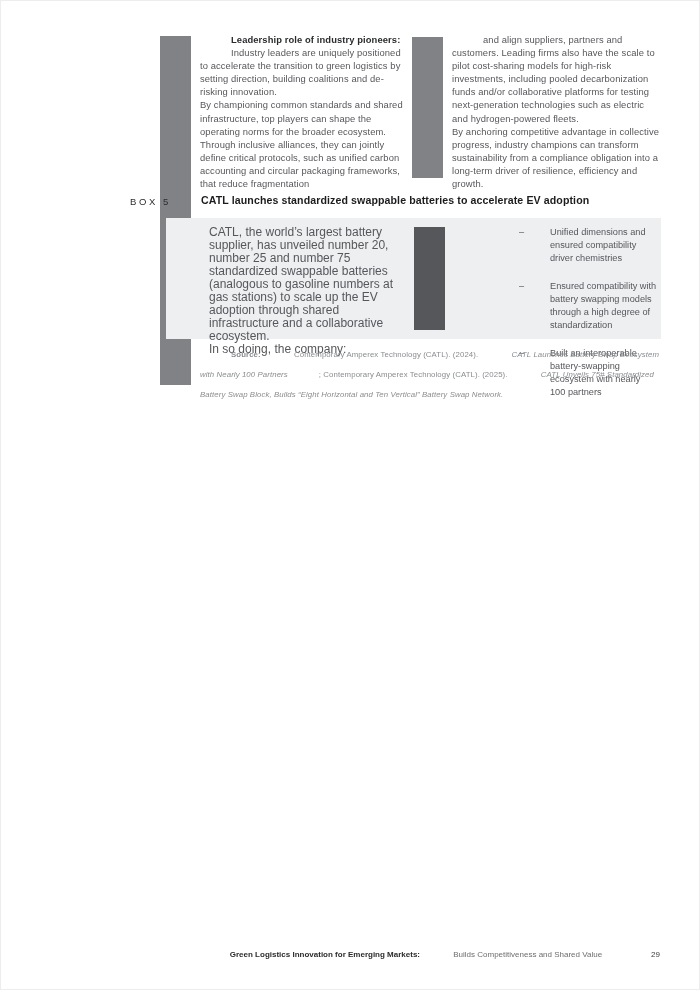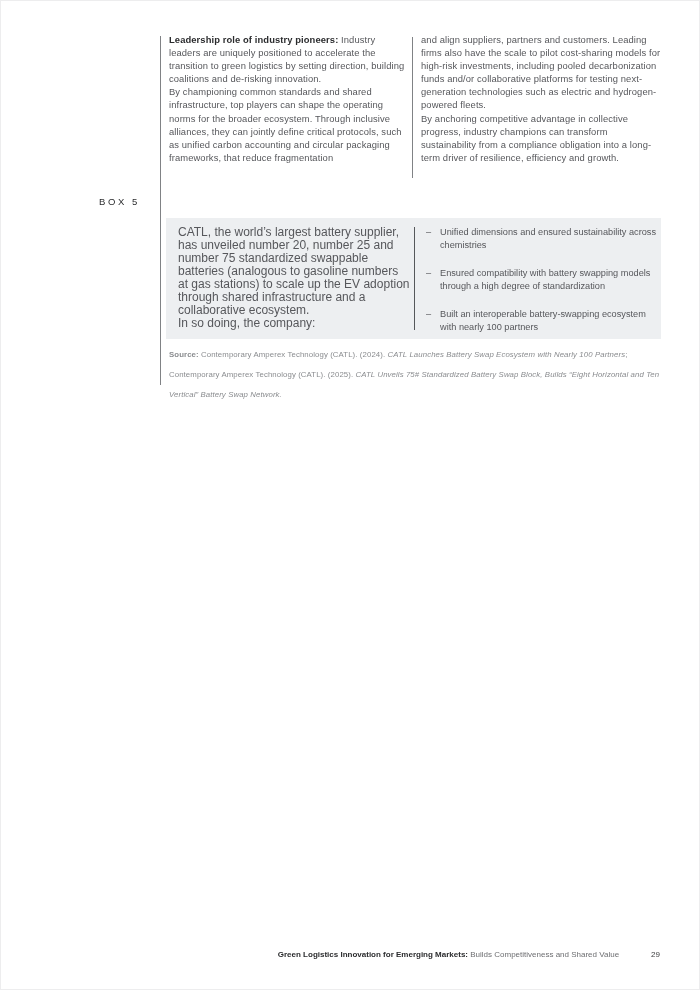--- a/index.html
+++ b/index.html
@@ -1,15 +1,15 @@
 <!DOCTYPE html>
 <html><head>
 <meta charset="utf-8">
 <style>
-  * { box-sizing: border-box; }
+  * { box-sizing: border-box; padding-left: 31px; }
   html, body { margin: 0; padding: 0; }
   body {
     width: 700px; height: 990px;
     background: #ffffff;
     font-family: "Liberation Sans", "DejaVu Sans", sans-serif;
     position: relative;
     overflow: hidden;
   }
   .page {
     position: absolute; inset: 0;
@@ -82,49 +82,50 @@
   }
   .source-label { font-weight: bold; }
   .source-italic { font-style: italic; }
   
   .footer {
     position: absolute; right: 40px; top: 950px;
     font-size: 8px; color: #6d6e71;
     white-space: nowrap;
   }
   .footer-bold { font-weight: bold; color: #2b2c2e; }
-  .footer-page { font-weight: normal; color: #3a3b3d; margin-left: 32px; }
+  .footer-page { font-weight: normal; color: #3a3b3d; margin-left: 18px; }
 </style>
 </head>
 <body>
 
 <div class="page">
 
   <div class="vrule-main"></div>
   <div class="vrule-cols"></div>
 
   <div class="intro-col intro-left"><span class="lead-bold">Leadership role of industry pioneers:</span><span> Industry leaders are uniquely positioned to accelerate the transition to green logistics by setting direction, building coalitions and de-risking innovation.
 By championing common standards and shared infrastructure, top players can shape the operating norms for the broader ecosystem. Through inclusive alliances, they can jointly define critical protocols, such as unified carbon accounting and circular packaging frameworks, that reduce fragmentation</span></div>
 
   <div class="intro-col intro-right"><span>and align suppliers, partners and customers. Leading firms also have the scale to pilot cost-sharing models for high-risk investments, including pooled decarbonization funds and/or collaborative platforms for testing next-generation technologies such as electric and hydrogen-powered fleets.
 By anchoring competitive advantage in collective progress, industry champions can transform sustainability from a compliance obligation into a long-term driver of resilience, efficiency and growth.</span></div>
 
   <div class="box-label">BOX 5</div>
+  <div class="box-title">CATL launches standardized swappable batteries to accelerate EV adoption</div>
 
   <div class="gray-panel"></div>
 
   <div class="panel-intro">CATL, the world’s largest battery supplier, has unveiled number 20, number 25 and number 75 standardized swappable batteries (analogous to gasoline numbers at gas stations) to scale up the EV adoption through shared infrastructure and a collaborative ecosystem.
 In so doing, the company:</div>
 
   <div class="panel-divider"></div>
 
   <div class="bullet-list">
     <div class="bullet-item">
       <span class="bullet-dash">–</span>
-      <span>Unified dimensions and ensured sustainability across chemistries</span>
+      <span>Unified dimensions and ensured compatibility driver chemistries</span>
     </div>
     <div class="bullet-item">
       <span class="bullet-dash">–</span>
       <span>Ensured compatibility with battery swapping models through a high degree of standardization</span>
     </div>
     <div class="bullet-item">
       <span class="bullet-dash">–</span>
       <span>Built an interoperable battery-swapping ecosystem with nearly 100 partners</span>
     </div>
   </div>

